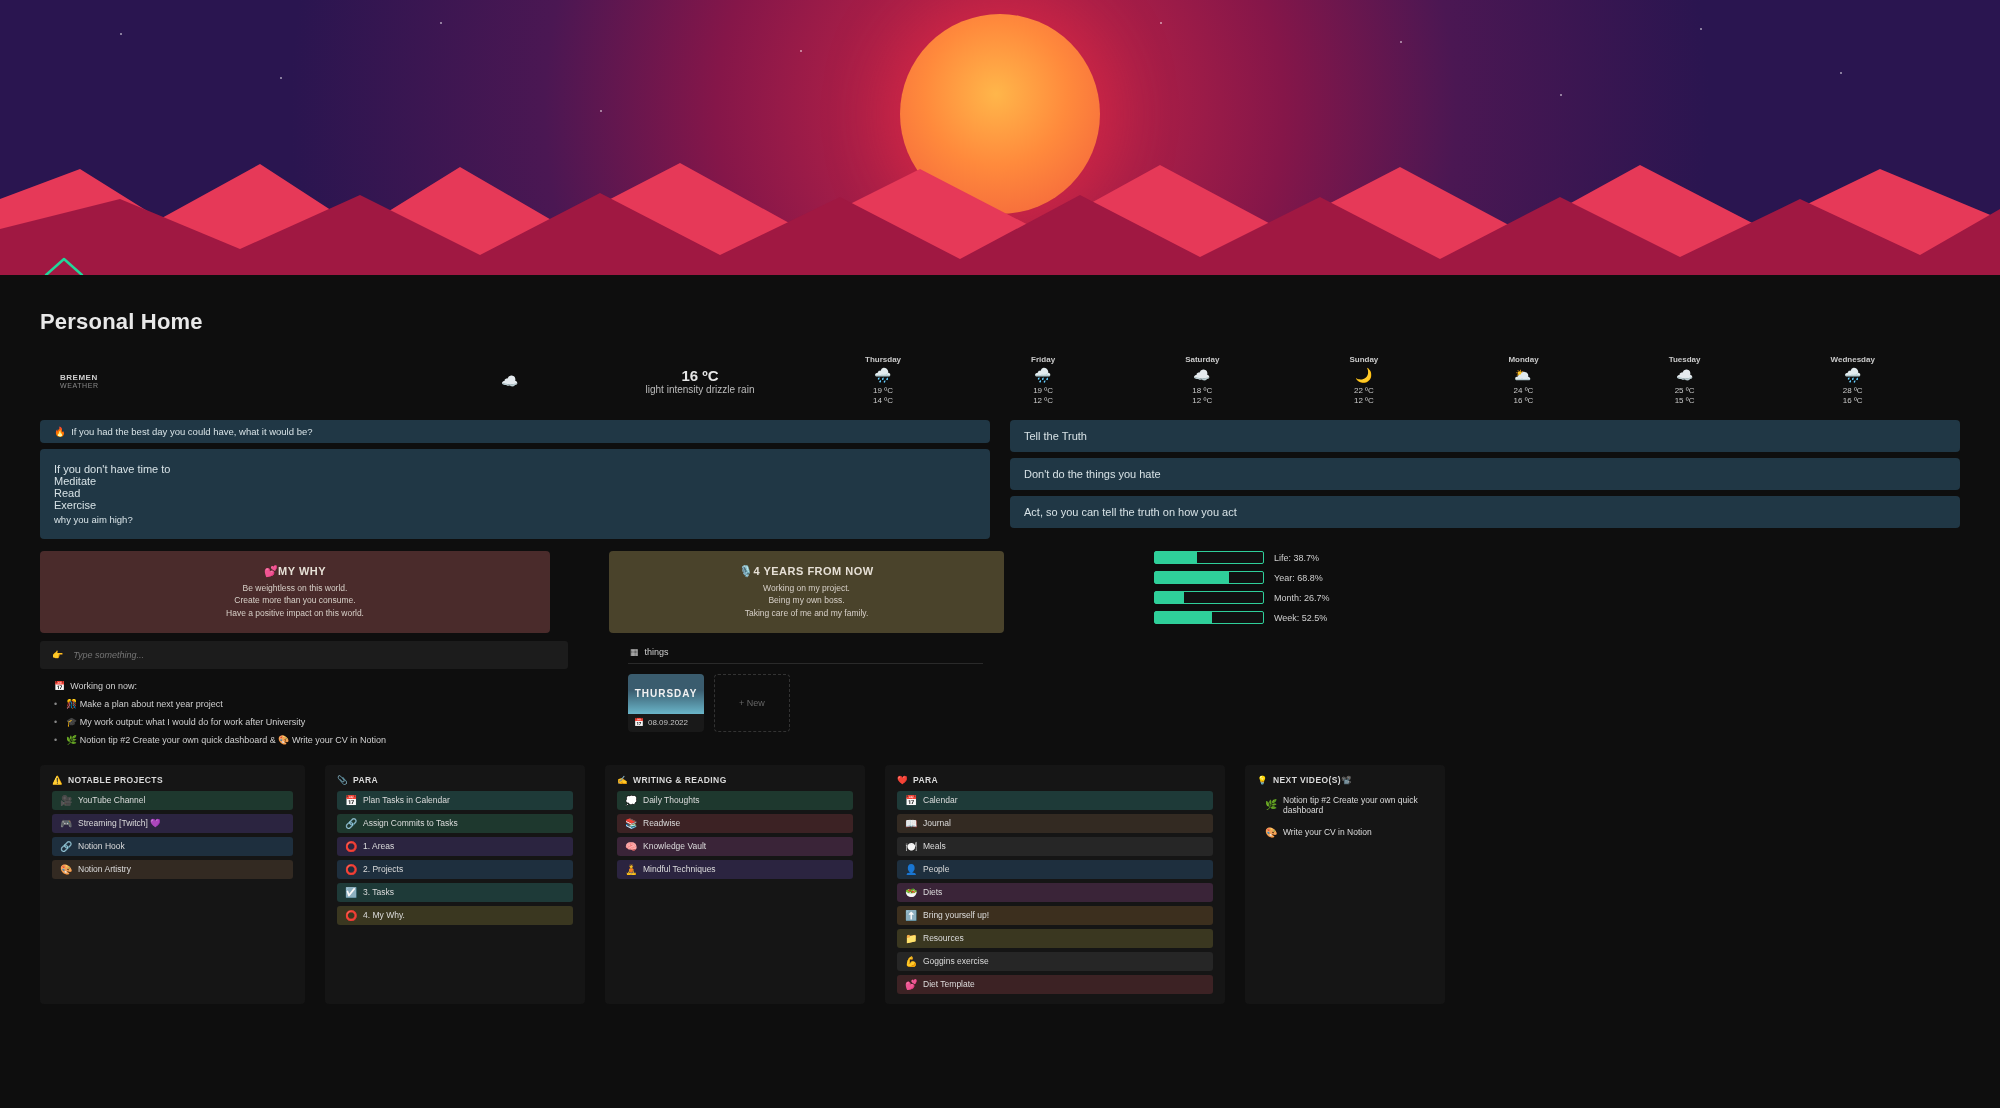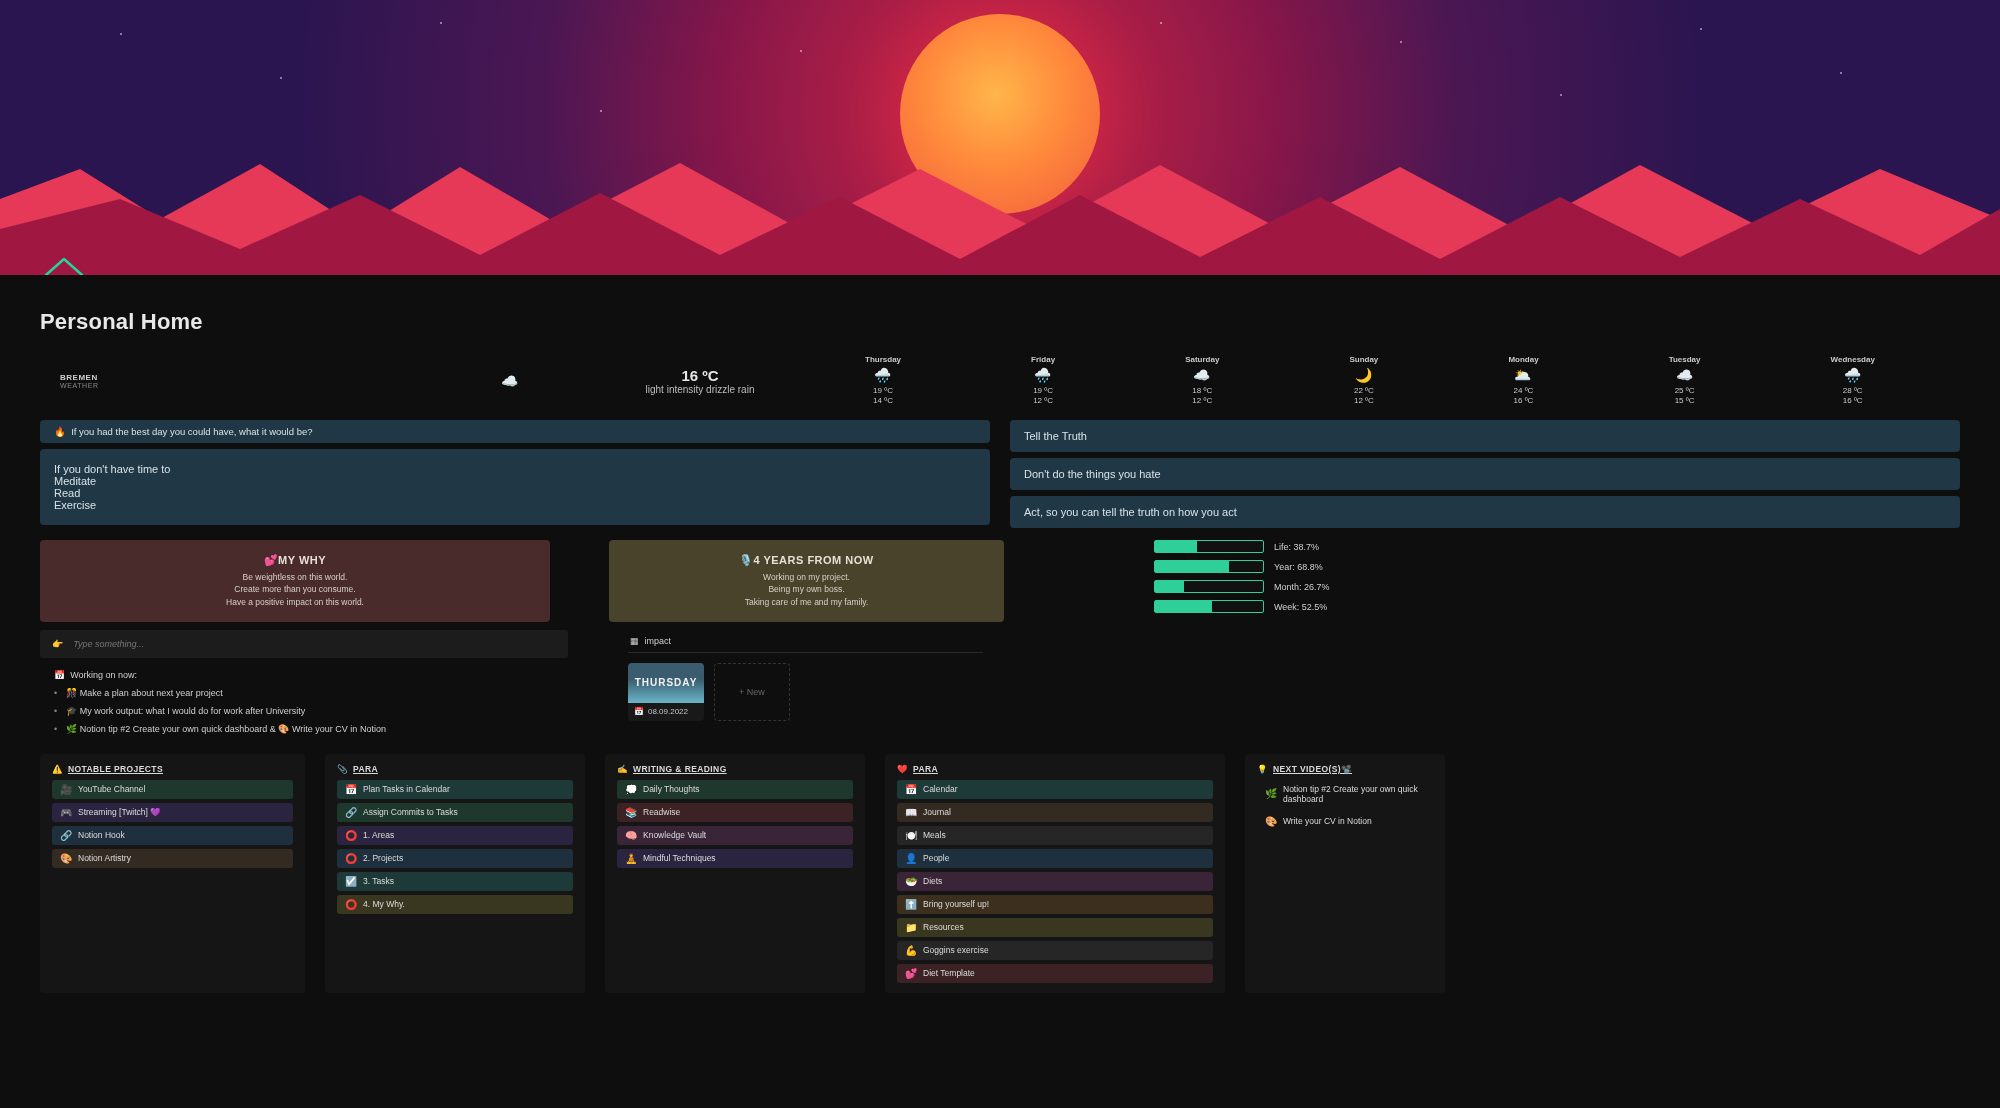--- a/index.html
+++ b/index.html
@@ -72,21 +72,21 @@
   .gal-card .meta{padding:4px 6px;font-size:8px;color:#c4c4c4;display:flex;align-items:center;gap:4px}
   .gal-new{width:76px;height:58px;display:flex;align-items:center;justify-content:center;color:#666;font-size:9px;border-radius:4px;border:1px dashed #333;cursor:pointer}
   
   .bottom{display:flex;gap:20px;padding:14px 40px 40px 40px}
   .panel{background:#151515;border-radius:4px;padding:10px 12px;flex:1}
   .panel.np{flex:0 0 265px}
   .panel.para{flex:0 0 260px}
   .panel.wr{flex:0 0 260px}
   .panel.life{flex:0 0 340px}
   .panel.nv{flex:0 0 200px}
-  .panel h4{margin:0 0 6px 0;font-size:8.5px;letter-spacing:.4px;color:#dadada;text-decoration:underline}
+  .panel h4{margin:0 0 6px 0;font-size:8.5px;letter-spacing:.4px;color:#dadada;}
   .panel h4 .em{margin-right:5px;text-decoration:none;display:inline-block}
   .plist{display:flex;flex-direction:column;gap:4px}
   .prow{border-radius:3px;padding:4px 8px;font-size:8.5px;color:#dcdcdc;display:flex;align-items:center;gap:6px;cursor:pointer}
   .prow .em{font-size:10px;display:inline-block;width:12px}
   .c-green{background:#1e382e}
   .c-purple{background:#2b2440}
   .c-blue{background:#1e2f3e}
   .c-teal{background:#1e3a38}
   .c-yellow{background:#3a3720}
   .c-red{background:#3c2224}
@@ -189,20 +189,21 @@
   <div class="prompt-col">
     <div class="callout small">
       <span>🔥</span>&nbsp;
       <span class="lbl">If you had the best day you could have, what it would be?</span>
     </div>
     <div class="callout center" style="padding:14px">
       <div class="big">If you don't have time to</div>
       <div class="big">Meditate</div>
       <div class="big">Read</div>
       <div class="big">Exercise</div>
+      <div class="lbl" style="margin-top:3px">why you aim high?</div>
     </div>
   </div>
   <div class="prompt-col" id="truths">
       <div class="callout center">
        <span class="big">Tell the Truth</span>
      </div>
       <div class="callout center">
        <span class="big">Don't do the things you hate</span>
      </div>
       <div class="callout center">
@@ -266,21 +267,21 @@
       <div id="bullets">
           <div class="b">🎊 Make a plan about next year project</div>
           <div class="b">🎓 My work output: what I would do for work after University</div>
           <div class="b">🌿 Notion tip #2 Create your own quick dashboard &amp; 🎨 Write your CV in Notion</div>
         </div>
     </div>
   </div>
   <div class="col-m today-sec">
     <div class="gal-head">
       <span>▦</span>
-      <span>impact</span>
+      <span>things</span>
     </div>
     <div class="gal-body">
       <div class="gal-card">
         <div class="thumb">
             <span class="txt">THURSDAY</span>
           </div>
         <div class="meta">
           <span>📅</span>
           <span>08.09.2022</span>
         </div>

